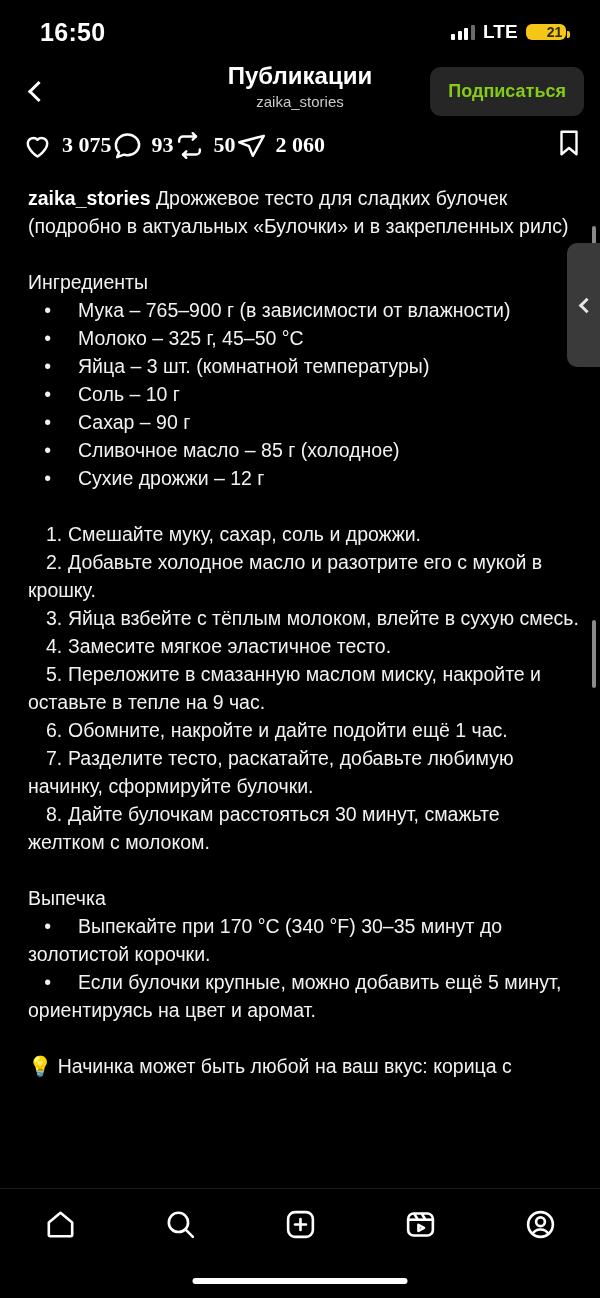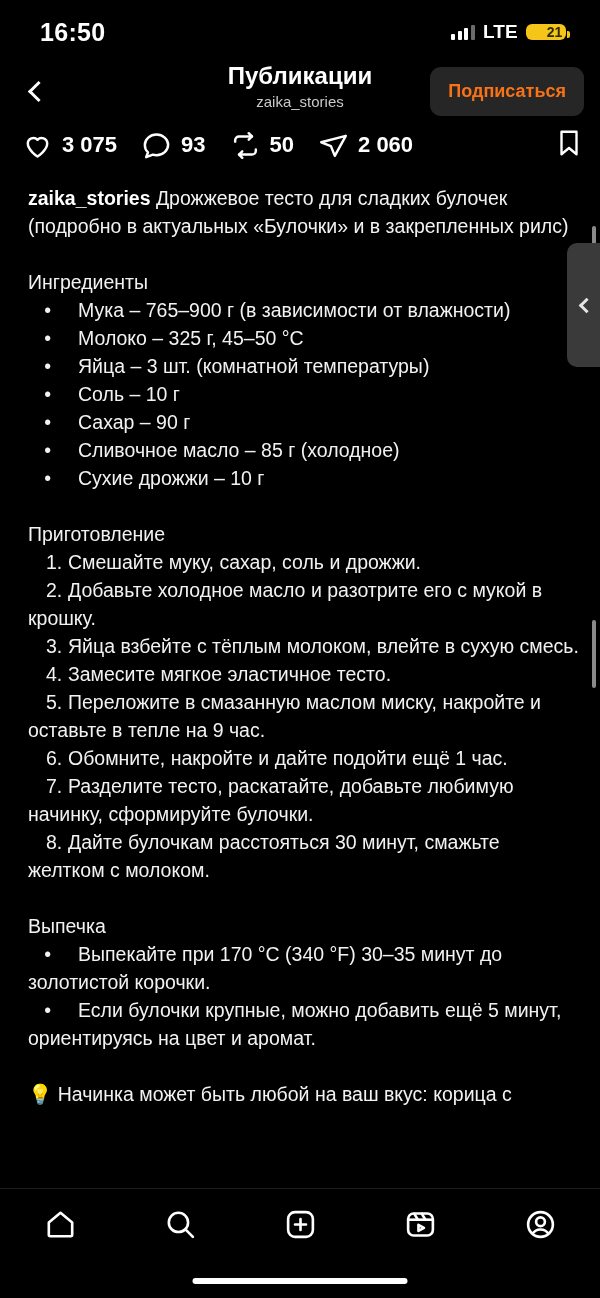--- a/index.html
+++ b/index.html
@@ -118,39 +118,39 @@
     font-weight: 700;
   }
   .header-sub {
     font-size: 15px;
     color: #c9c9c9;
     margin-top: 3px;
   }
   .follow-btn {
     margin-left: auto;
     background: #262626;
-    color: #f97316;
+    color: #84cc16;
     border: none;
     border-radius: 11px;
     font-size: 18px;
     font-weight: 600;
     padding: 14px 18px;
     cursor: pointer;
     font-family: "Liberation Sans", sans-serif;
     position: relative;
     z-index: 2;
   }
 
   
   .actions {
     display: flex;
     align-items: center;
     padding: 4px 16px 8px 22px;
-    gap: 24px;
     height: 46px;
+    font-family: Liberation Serif, serif;
   }
   .action {
     display: flex;
     align-items: center;
     gap: 9px;
     cursor: pointer;
   }
   .action .count {
     font-size: 22px;
     font-weight: 600;
@@ -310,23 +310,22 @@
 <div class="caption">
   <p><span class="username">zaika_stories</span><span> Дрожжевое тесто для сладких булочек (подробно в актуальных «Булочки» и в закрепленных рилс)</span></p>
   <div class="blank"></div>
   <p>Ингредиенты</p>
   <p class="li"><span class="bullet-indent">&nbsp;&nbsp;&nbsp;•</span><span>Мука – 765–900 г (в зависимости от влажности)</span></p>
   <p class="li"><span class="bullet-indent">&nbsp;&nbsp;&nbsp;•</span><span>Молоко – 325 г, 45–50 °C</span></p>
   <p class="li"><span class="bullet-indent">&nbsp;&nbsp;&nbsp;•</span><span>Яйца – 3 шт. (комнатной температуры)</span></p>
   <p class="li"><span class="bullet-indent">&nbsp;&nbsp;&nbsp;•</span><span>Соль – 10 г</span></p>
   <p class="li"><span class="bullet-indent">&nbsp;&nbsp;&nbsp;•</span><span>Сахар – 90 г</span></p>
   <p class="li"><span class="bullet-indent">&nbsp;&nbsp;&nbsp;•</span><span>Сливочное масло – 85 г (холодное)</span></p>
-  <p class="li"><span class="bullet-indent">&nbsp;&nbsp;&nbsp;•</span><span>Сухие дрожжи – 10 г</span></p>
+  <p class="li"><span class="bullet-indent">&nbsp;&nbsp;&nbsp;•</span><span>Сухие дрожжи – 12 г</span></p>
   <div class="blank"></div>
-  <p>Приготовление</p>
   <p class="li"><span class="num-indent">1.</span><span>Смешайте муку, сахар, соль и дрожжи.</span></p>
   <p class="li"><span class="num-indent">2.</span><span>Добавьте холодное масло и разотрите его с мукой в крошку.</span></p>
   <p class="li"><span class="num-indent">3.</span><span>Яйца взбейте с тёплым молоком, влейте в сухую смесь.</span></p>
   <p class="li"><span class="num-indent">4.</span><span>Замесите мягкое эластичное тесто.</span></p>
   <p class="li"><span class="num-indent">5.</span><span>Переложите в смазанную маслом миску, накройте и оставьте в тепле на 9 час.</span></p>
   <p class="li"><span class="num-indent">6.</span><span>Обомните, накройте и дайте подойти ещё 1 час.</span></p>
   <p class="li"><span class="num-indent">7.</span><span>Разделите тесто, раскатайте, добавьте любимую начинку, сформируйте булочки.</span></p>
   <p class="li"><span class="num-indent">8.</span><span>Дайте булочкам расстояться 30 минут, смажьте желтком с молоком.</span></p>
   <div class="blank"></div>
   <p>Выпечка</p>

